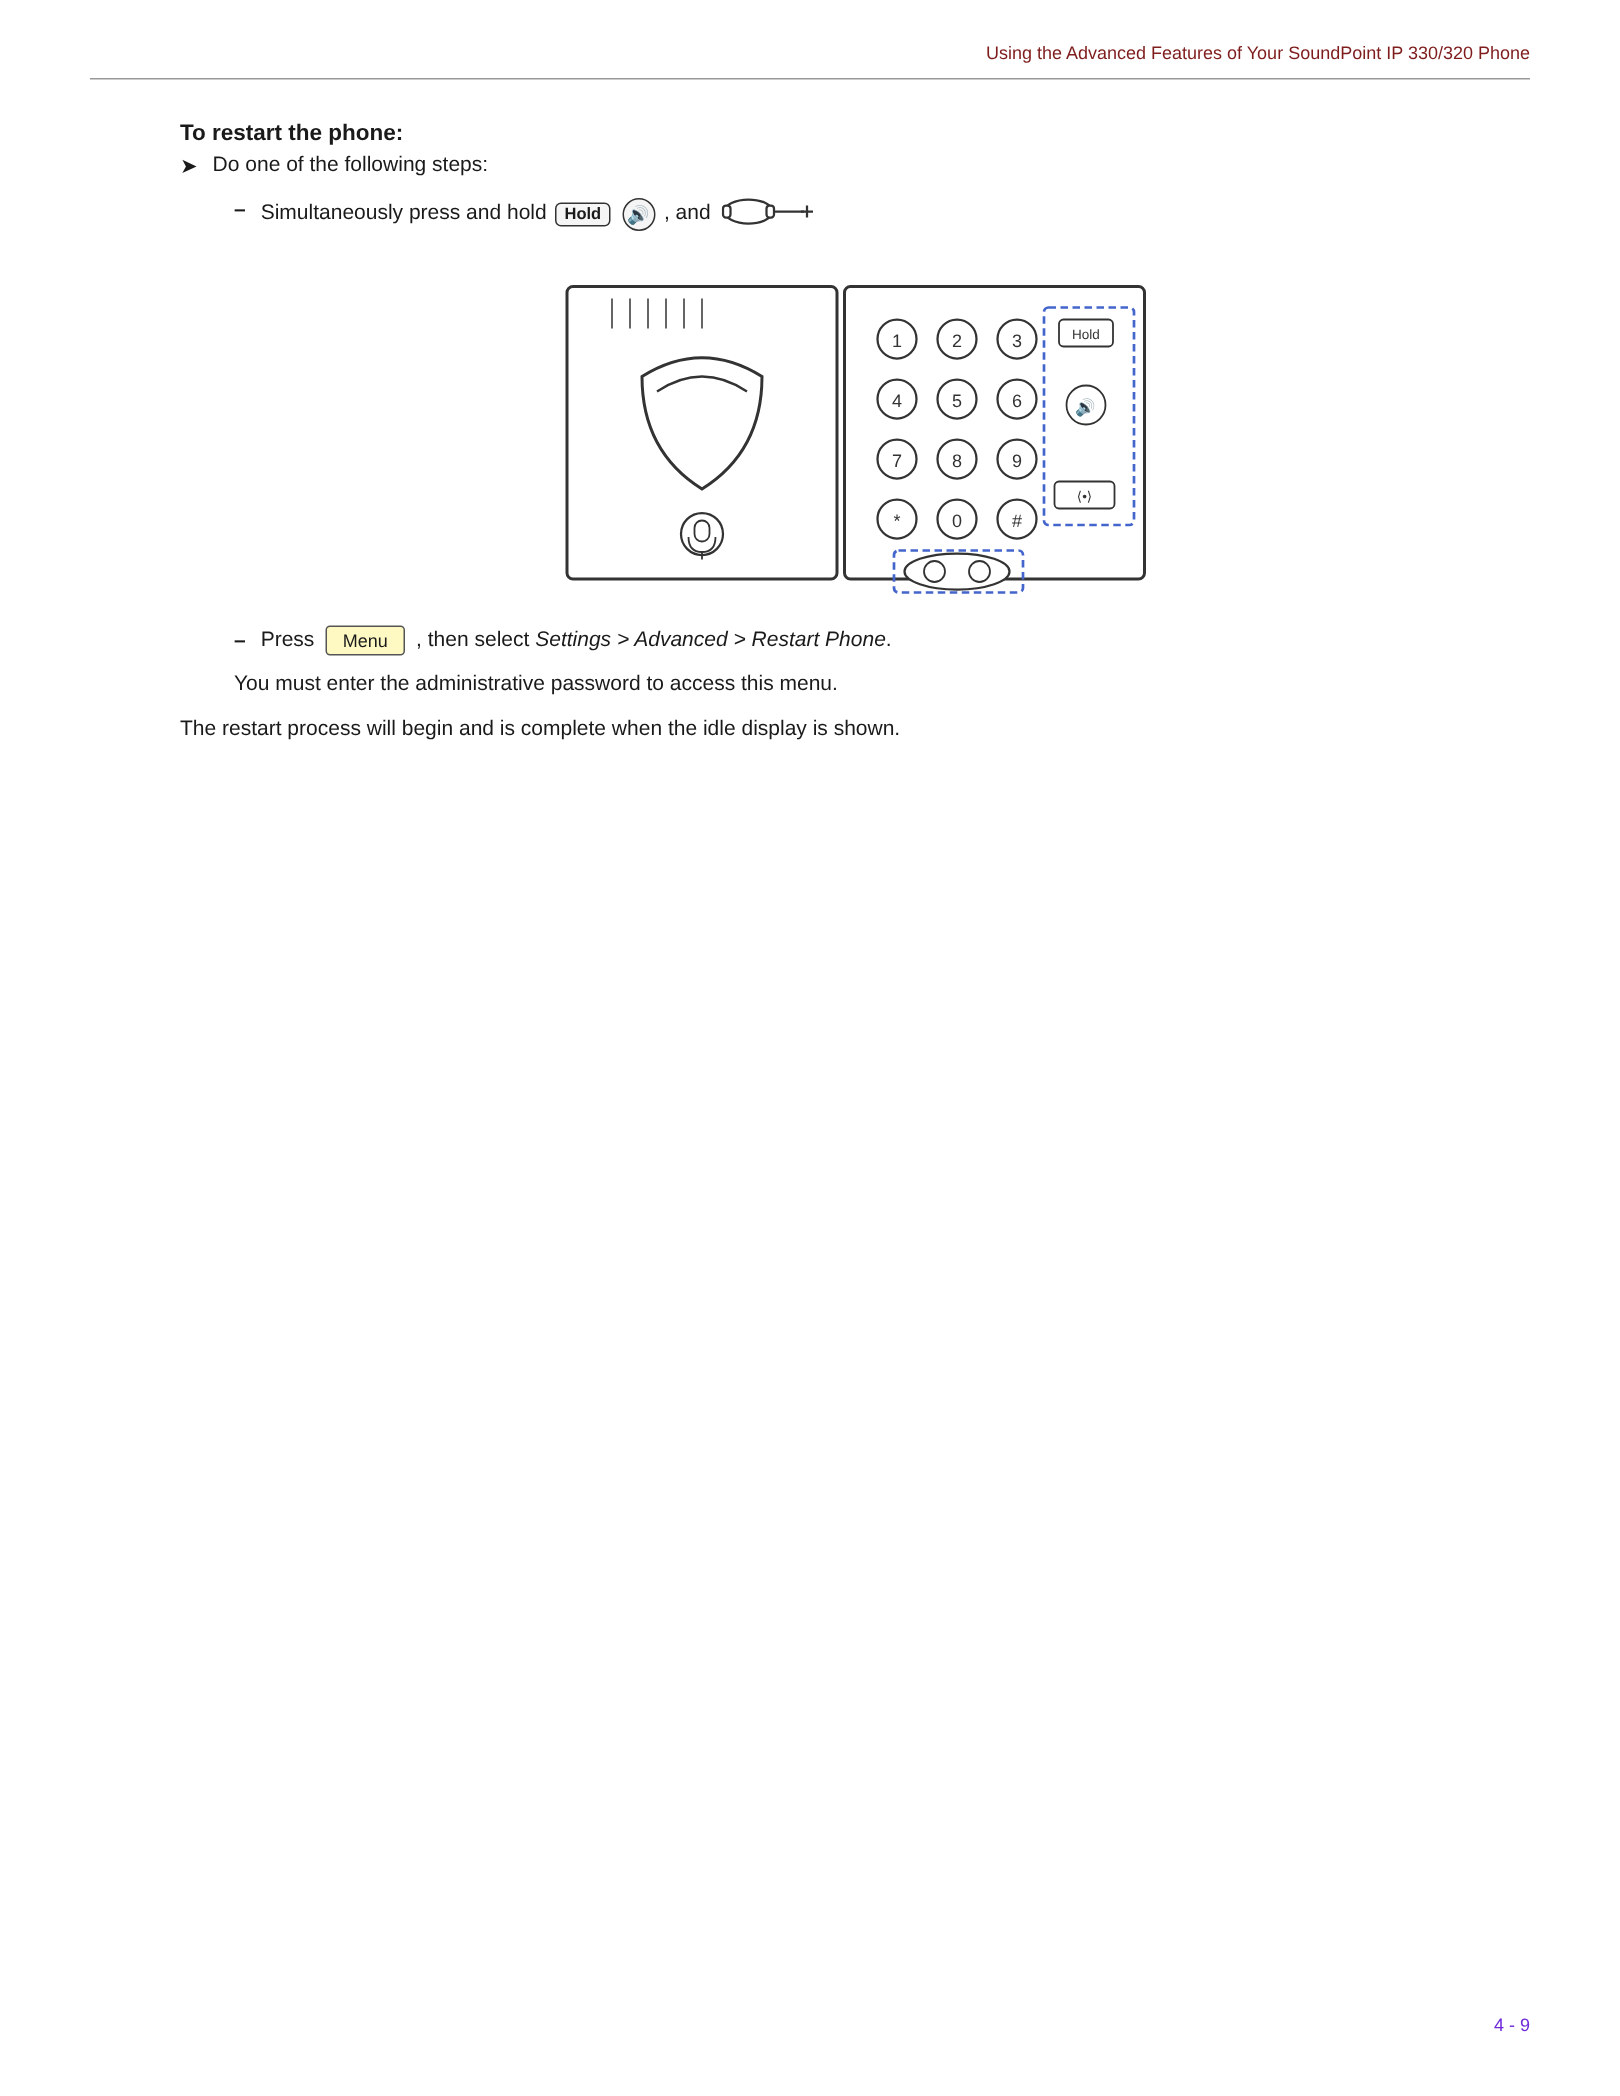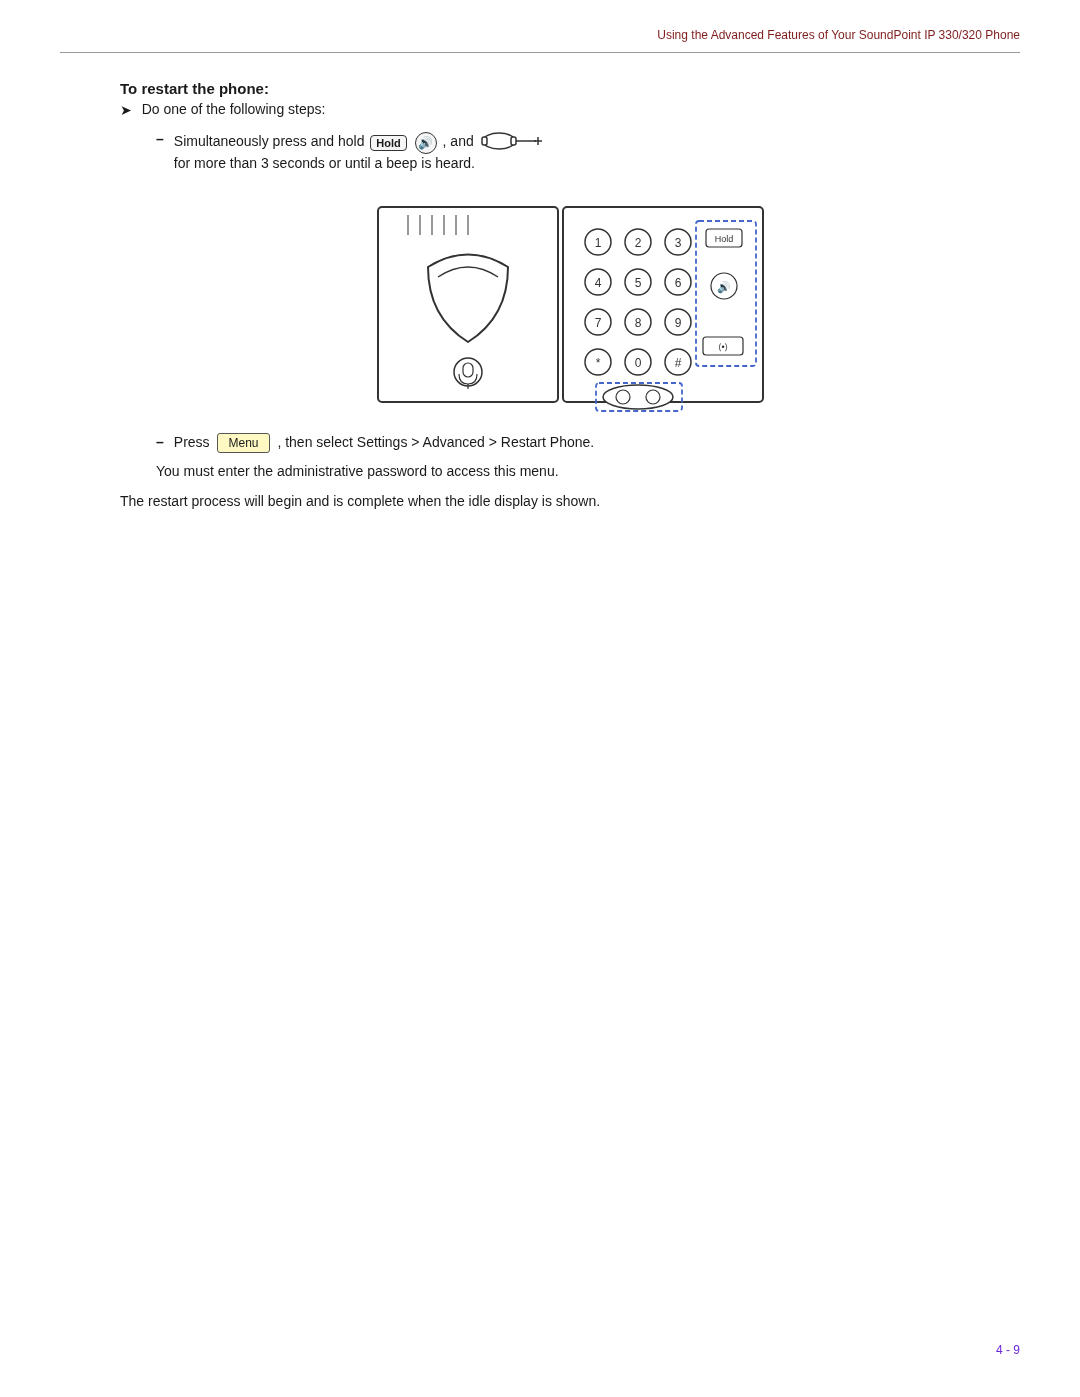--- a/index.html
+++ b/index.html
@@ -137,20 +137,21 @@
       padding: 2px 10px;
       font-size: 12px;
       font-weight: normal;
       font-family: Arial, sans-serif;
       background: #fef9c3;
       vertical-align: middle;
       margin: 0 4px;
     }
 
     .italic-text {
+      font-style: italic;
     }
 
     
     .note-indent {
       margin-left: 36px;
       font-family: Arial, sans-serif;
       font-size: 14px;
       margin-top: 8px;
       margin-bottom: 12px;
     }
@@ -209,21 +210,20 @@
 
               <rect x="30" y="7" width="5" height="8" rx="2" stroke="#333" stroke-width="1.5" fill="white"></rect>
 
               <line x1="35" y1="11" x2="55" y2="11" stroke="#333" stroke-width="1.5"></line>
 
               <line x1="57" y1="7" x2="57" y2="15" stroke="#333" stroke-width="1.5"></line>
               <line x1="53" y1="11" x2="61" y2="11" stroke="#333" stroke-width="1.5"></line>
             </svg>
           </span>
         </div>
-        <div>for more than 3 seconds or until a beep is heard.</div>
       </div>
     </div>
 
     <div class="phone-diagram">
       <svg class="phone-svg" width="420" height="230" viewBox="0 0 420 230" xmlns="http://www.w3.org/2000/svg">
 
         <rect x="10" y="20" width="180" height="195" rx="4" ry="4" stroke="#333" stroke-width="2" fill="white"></rect>
 
         <rect x="195" y="20" width="200" height="195" rx="4" ry="4" stroke="#333" stroke-width="2" fill="white"></rect>
 

